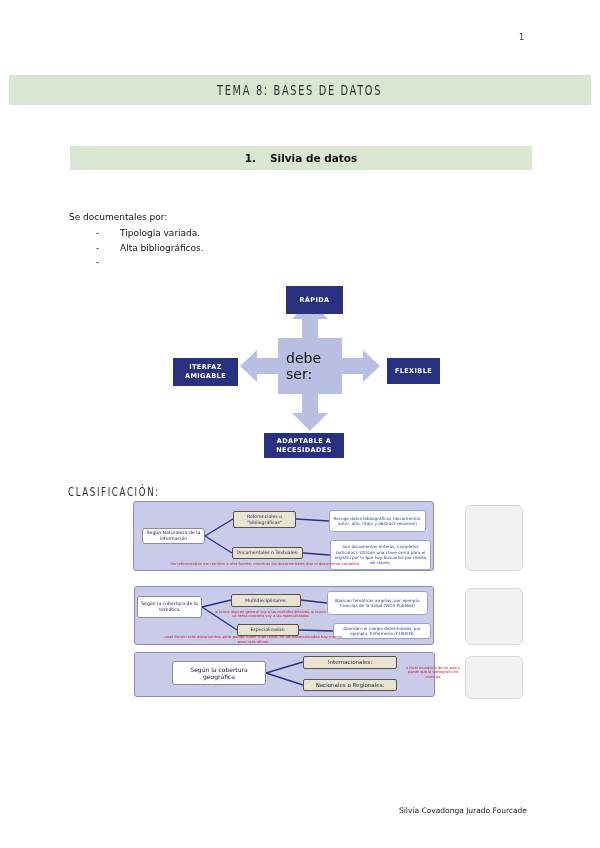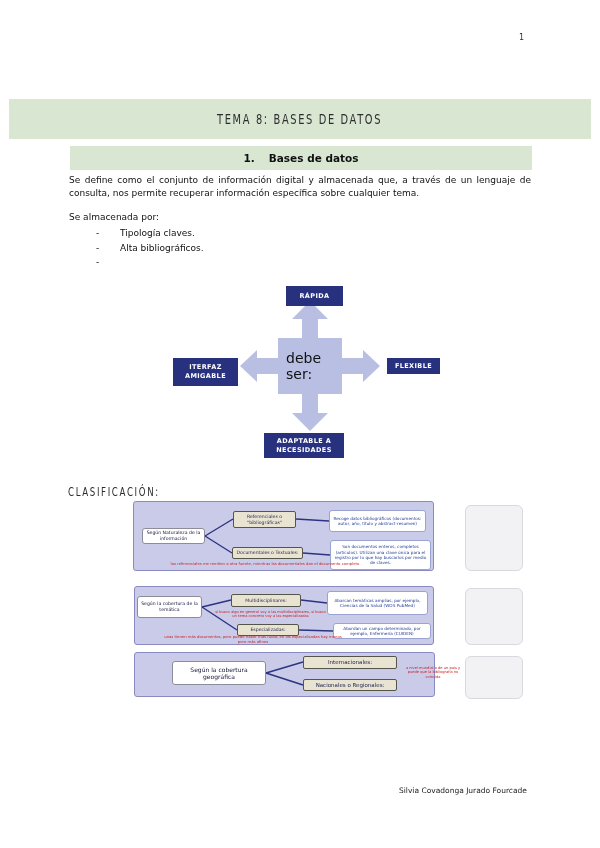--- a/index.html
+++ b/index.html
@@ -1,22 +1,22 @@
 <!DOCTYPE html>
 <html><head>
 <meta charset="utf-8">
 <style>
   * { margin:0; padding:0; box-sizing:border-box; }
   body { background:#ffffff; font-family:"DejaVu Sans", sans-serif; }
   .page { position:relative; width:600px; height:848px; background:#fff; overflow:hidden; }
 
   .page-number { position:absolute; top:33px; left:519px; font-size:8px; color:#333; }
 
-  .banner { position:absolute; top:75px; left:9px; width:582px; height:40px;
-    background:#d8e6d2; display:flex; align-items:center; justify-content:center;margin-top:24px; }
+  .banner { position:absolute; top:75px; left:9px; width:582px; height:30px;
+    background:#d8e6d2; display:flex; align-items:center; justify-content:center; }
   .marker { font-family:"DejaVu Sans", sans-serif; letter-spacing:2px; font-weight:500;
     color:#2d2d2d; transform:scale(0.82,1.18); white-space:nowrap; }
   .banner .marker { font-size:12px; }
 
   .section-bar { position:absolute; top:146px; left:70px; width:462px; height:24px;
     background:#d8e6d2; display:flex; align-items:center; justify-content:center;
     font-weight:bold; font-size:10.5px; color:#111; }
   .section-bar .num { margin-right:14px; }
 
   .paragraph { position:absolute; top:174px; left:69px; width:462px;
@@ -48,45 +48,44 @@
     font-size:4.6px; line-height:1.25; color:#16163a; padding:1px; }
   .branch-box { position:absolute; background:#e9e4d2; border:1px solid #55554a; border-radius:2px;
     display:flex; align-items:center; justify-content:center; text-align:center;
     font-size:4.6px; line-height:1.2; color:#1d2350; padding:1px; }
   .desc-box { position:absolute; background:#fff; border:1px solid #9aa3cf; border-radius:3px;
     display:flex; align-items:center; justify-content:center; text-align:center;
     font-size:4.2px; line-height:1.3; color:#27409a; padding:1px 2px; }
   .red-note { position:absolute; color:#cc2222; font-size:3.8px; line-height:1.25; text-align:center; z-index:3; }
   .panel-lines { position:absolute; z-index:1; }
 
-  .footer { position:absolute; top:786px; left:399px; font-size:7.5px; color:#222; }
+  .footer { position:absolute; top:806px; left:399px; font-size:7.5px; color:#222; }
 </style>
 </head>
 <body>
 
 <div class="page">
 
   <div class="page-number">1</div>
 
   <div class="banner">
     <span class="marker">TEMA 8: BASES DE DATOS</span>
   </div>
 
   <div class="section-bar">
     <span class="num">1.</span>
-    <span>Bases de datos</span>
+    <span>Silvia de datos</span>
   </div>
 
-  <div class="paragraph">Se define como el conjunto de información digital y almacenada que, a través de un lenguaje de consulta, nos permite recuperar información específica sobre cualquier tema.</div>
 
-  <div class="features-label">Se almacenada por:</div>
+  <div class="features-label">Se documentales por:</div>
   <div class="features">
     <div class="feature-row">
       <span class="dash">-</span>
-      <span>Tipología claves.</span>
+      <span>Tipología variada.</span>
     </div>
     <div class="feature-row">
       <span class="dash">-</span>
       <span>Alta bibliográficos.</span>
     </div>
     <div class="feature-row">
       <span class="dash">-</span>
     </div>
   </div>
 
@@ -98,23 +97,23 @@
         <polygon points="142,36 178,36 160,18"></polygon>
         <rect x="152" y="109" width="16" height="22"></rect>
         <polygon points="142,130 178,130 160,148"></polygon>
         <rect x="106" y="75" width="24" height="16"></rect>
         <polygon points="107,67 107,99 90,83"></polygon>
         <rect x="190" y="75" width="24" height="16"></rect>
         <polygon points="213,67 213,99 230,83"></polygon>
       </g>
     </svg>
     <div class="center-label">debe ser:</div>
-    <div class="navy-box" style="left:136px; top:3px; width:57px; height:20px;">RÁPIDA</div>
+    <div class="navy-box" style="left:136px; top:3px; width:57px; height:28px;">RÁPIDA</div>
     <div class="navy-box" style="left:23px; top:75px; width:65px; height:28px;">ITERFAZ AMIGABLE</div>
-    <div class="navy-box" style="left:237px; top:75px; width:53px; height:16px;">FLEXIBLE</div>
+    <div class="navy-box" style="left:237px; top:75px; width:53px; height:26px;">FLEXIBLE</div>
     <div class="navy-box" style="left:114px; top:150px; width:80px; height:25px;">ADAPTABLE A NECESIDADES</div>
   </div>
 
   <div class="clasif-heading">
     <span class="marker">CLASIFICACIÓN:</span>
   </div>
 
   <div class="figure">
 
     <div class="crop-box" style="left:332px; top:5px;  height:66px;"></div>

